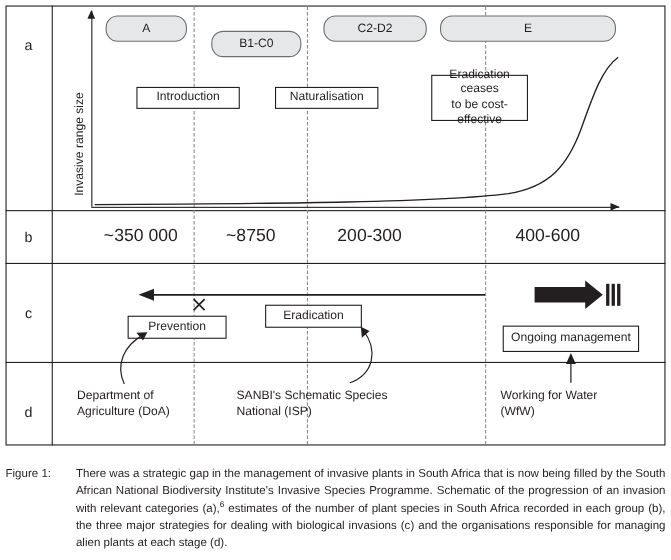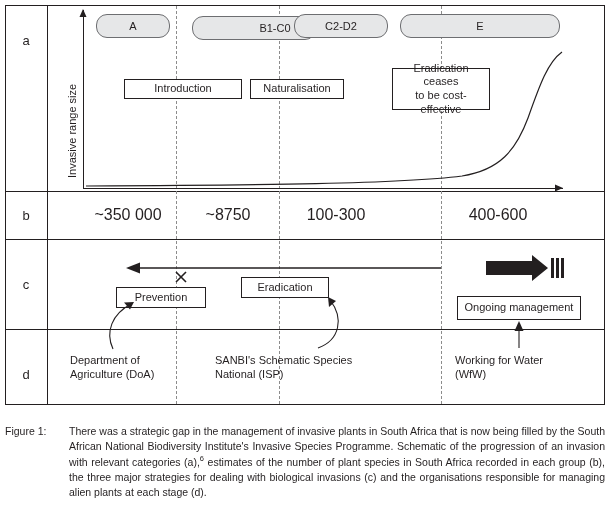--- a/index.html
+++ b/index.html
@@ -167,38 +167,38 @@
   <div class="rowlabel" style="top:33px;">a</div>
   <div class="rowlabel" style="top:208px;">b</div>
   <div class="rowlabel" style="top:277px;">c</div>
   <div class="rowlabel" style="top:367px;">d</div>
 
   <div class="vdash" style="left:176px; top:6px;  height:398px;"></div>
   <div class="vdash" style="left:279px; top:6px;  height:398px;"></div>
   <div class="vdash" style="left:441px; top:6px;  height:398px;"></div>
 
   <div class="capsule" style="left:96px;  top:14px; width:72px;">A</div>
-  <div class="capsule" style="left:192px; top:16px; width:80px;padding-left:42px;">B1-C0</div>
+  <div class="capsule" style="left:192px; top:28px; width:80px;">B1-C0</div>
   <div class="capsule" style="left:294px; top:14px; width:92px;">C2-D2</div>
   <div class="capsule" style="left:400px; top:14px; width:158px;">E</div>
 
-  <div class="labelbox" style="left:124px; top:79px; width:118px; height:20px;">Introduction</div>
+  <div class="labelbox" style="left:124px; top:79px; width:94px; height:20px;">Introduction</div>
   <div class="labelbox" style="left:250px; top:79px; width:94px; height:20px;">Naturalisation</div>
-  <div class="labelbox" style="left:392px; top:68px; width:98px; height:42px; flex-direction:column;">
+  <div class="labelbox" style="left:392px; top:68px; width:88px; height:42px; flex-direction:column;">
     <span>Eradication ceases</span>
     <span>to be cost-effective</span>
   </div>
 
   <div class="axis-y" style="left:83px; top:10px; height:178px;"></div>
   <div class="axis-x" style="left:83px; top:188px; width:480px;"></div>
   <div class="ylabel" style="left:66px; top:178px;">Invasive range size</div>
 
   <div class="bnum" style="left:80px;  top:206px; width:96px;">~350 000</div>
   <div class="bnum" style="left:182px; top:206px; width:92px;">~8750</div>
-  <div class="bnum" style="left:290px; top:206px; width:92px;">100-300</div>
+  <div class="bnum" style="left:290px; top:206px; width:92px;">200-300</div>
   <div class="bnum" style="left:452px; top:206px; width:92px;">400-600</div>
 
   <div class="labelbox" style="left:116px; top:287px; width:90px; height:21px;">Prevention</div>
   <div class="labelbox" style="left:241px; top:277px; width:88px; height:21px;">Eradication</div>
   <div class="labelbox" style="left:457px; top:296px; width:124px; height:24px;text-align:right;">Ongoing management</div>
 
   <div class="orgtext" style="left:70px;  top:353px; width:120px;">
     <div>Department of</div>
     <div>Agriculture (DoA)</div>
   </div>

